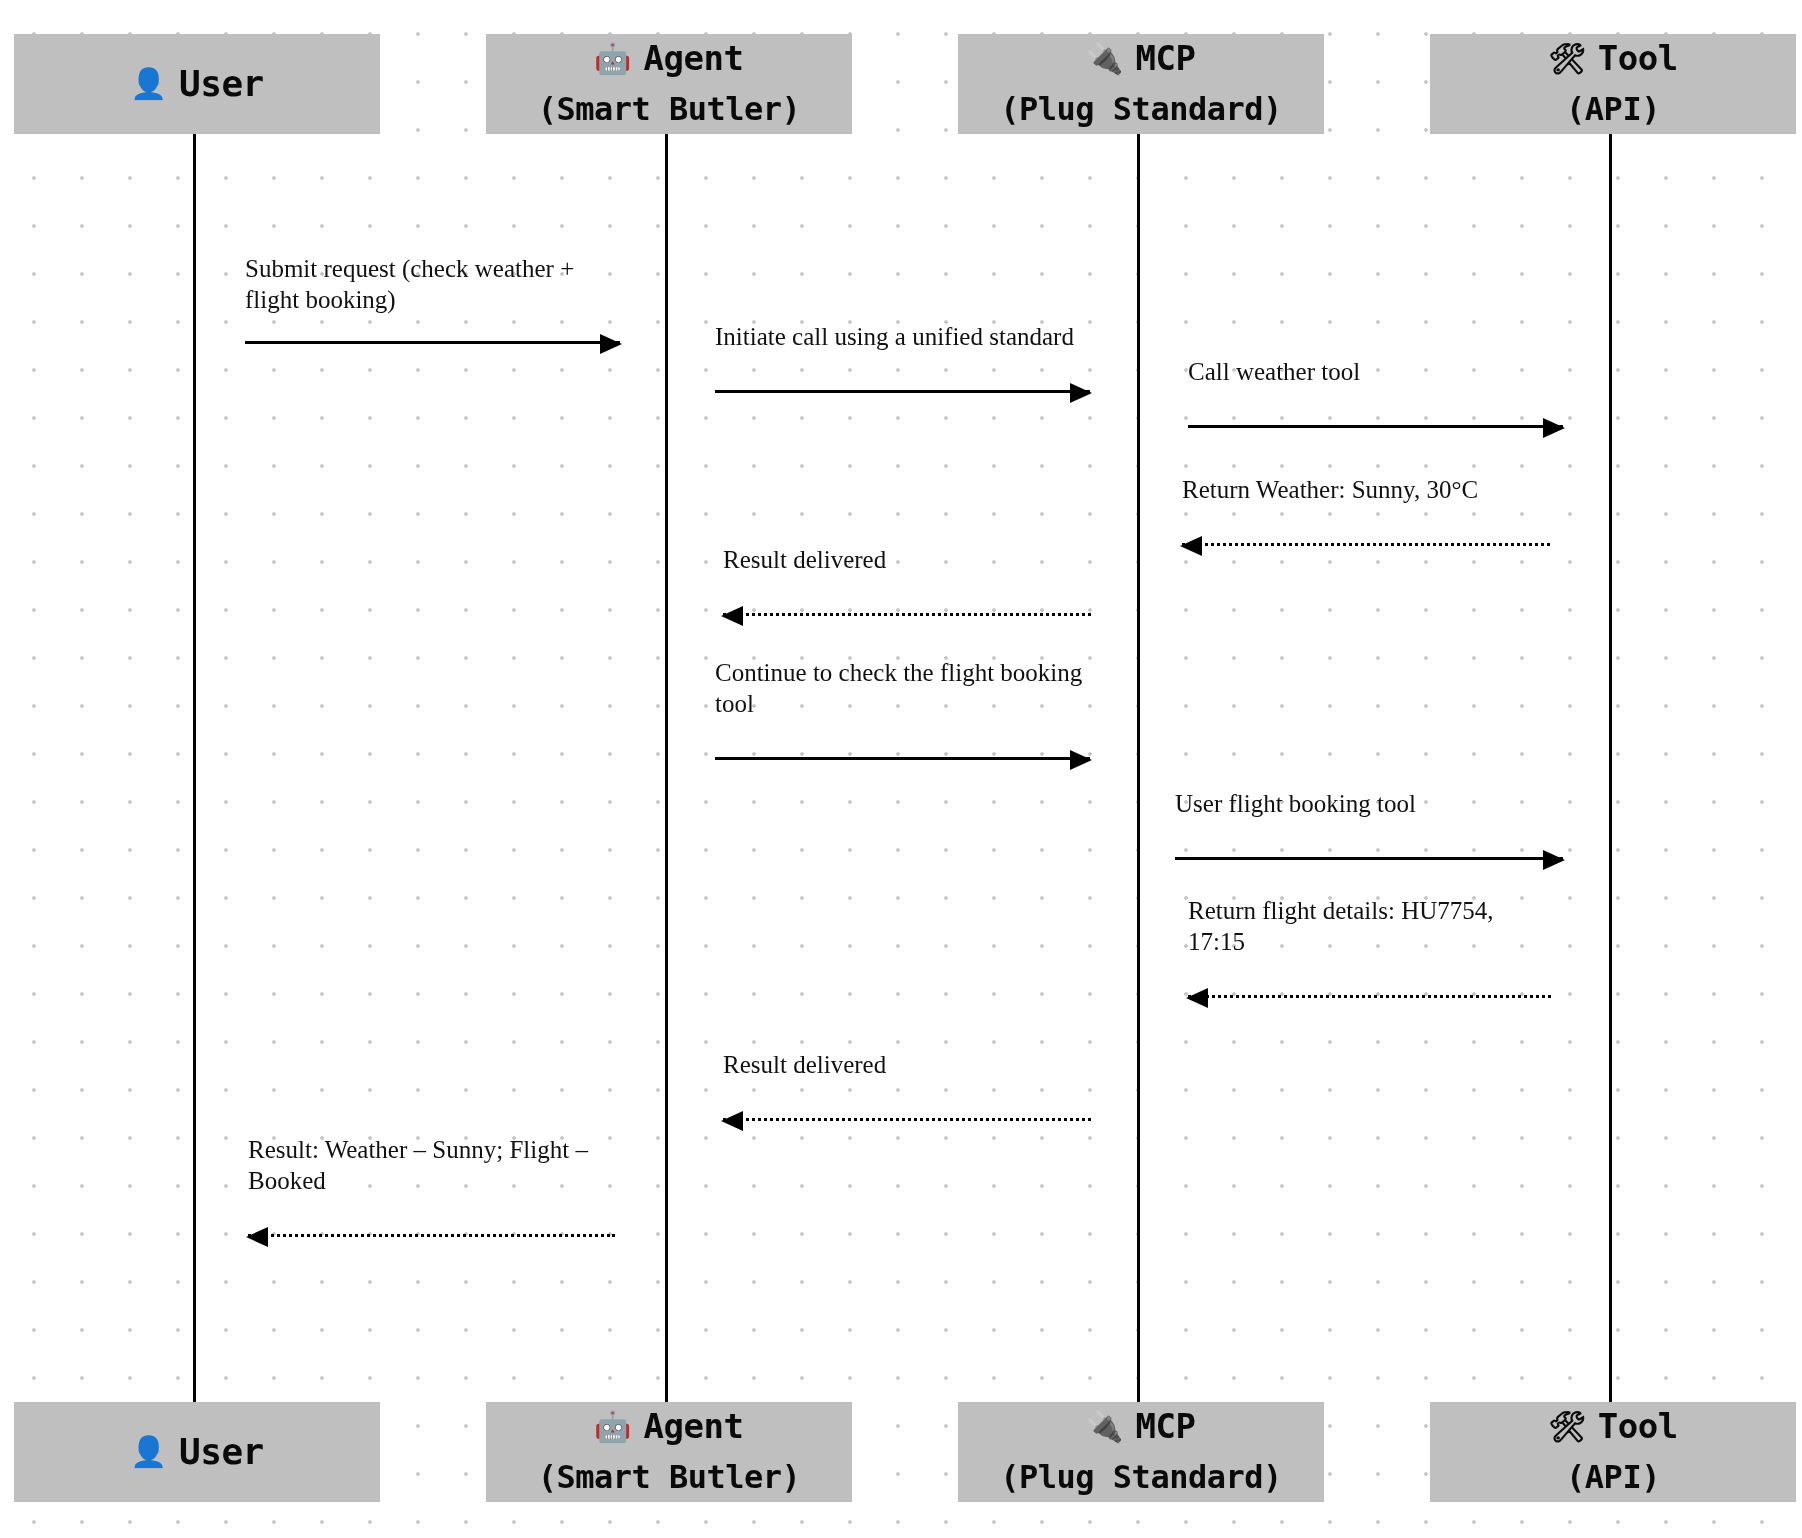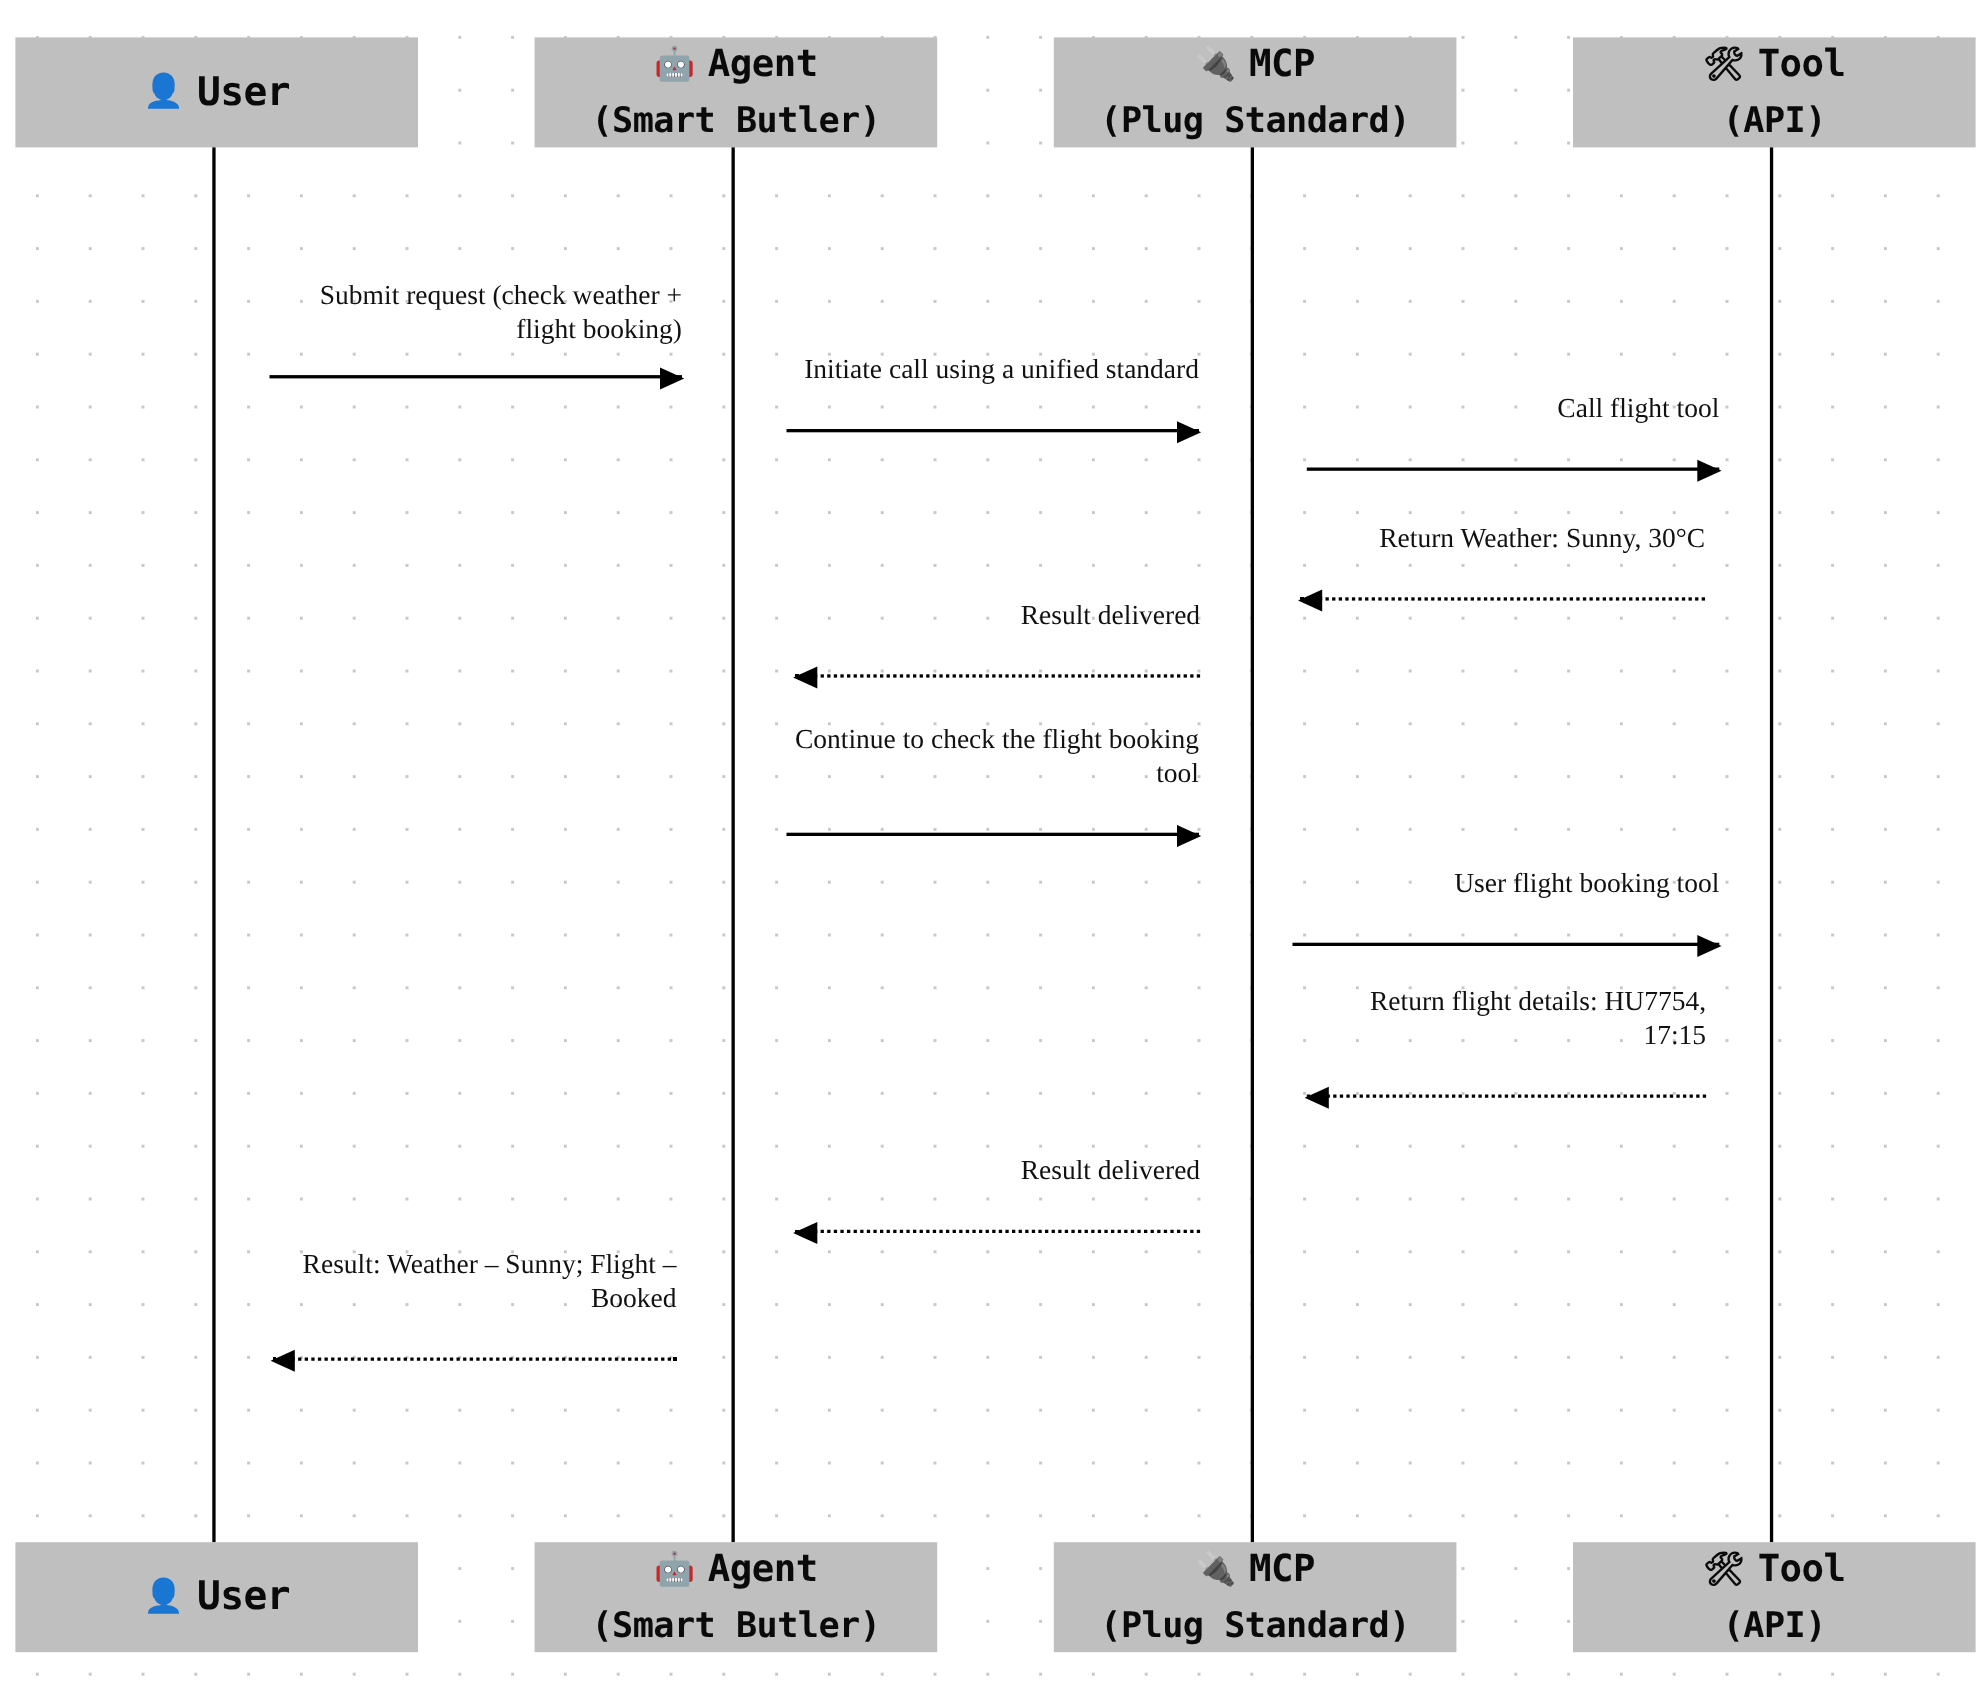--- a/index.html
+++ b/index.html
@@ -67,21 +67,21 @@
 
   
   .msg {
     position: absolute;
     height: 0;
   }
   .msg .mlabel {
     position: absolute;
     left: 0;
     width: 100%;
-    text-align: right;
+    text-align: left;
     font-size: 25px;
     color: #111111;
     line-height: 1.22;
     font-family: "Liberation Serif", "DejaVu Serif", serif;
     white-space: pre-line;
   }
   .msg .mlabel.one { bottom: 38px; }
   .msg .mlabel.two { bottom: 26px; }
 
   .mline {
@@ -163,21 +163,21 @@
   </div>
 
   <div class="msg" style="left:715px; top:390px; width:375px;">
     <div class="mlabel one">Initiate call using a unified standard</div>
     <div class="mline">
       <span class="arrowhead right"></span>
     </div>
   </div>
 
   <div class="msg" style="left:1188px; top:425px; width:375px;">
-    <div class="mlabel one">Call flight tool</div>
+    <div class="mlabel one">Call weather tool</div>
     <div class="mline">
       <span class="arrowhead right"></span>
     </div>
   </div>
 
   <div class="msg" style="left:1182px; top:543px; width:368px;">
     <div class="mlabel one">Return Weather: Sunny, 30°C</div>
     <div class="mline dotted">
       <span class="arrowhead left"></span>
     </div>

